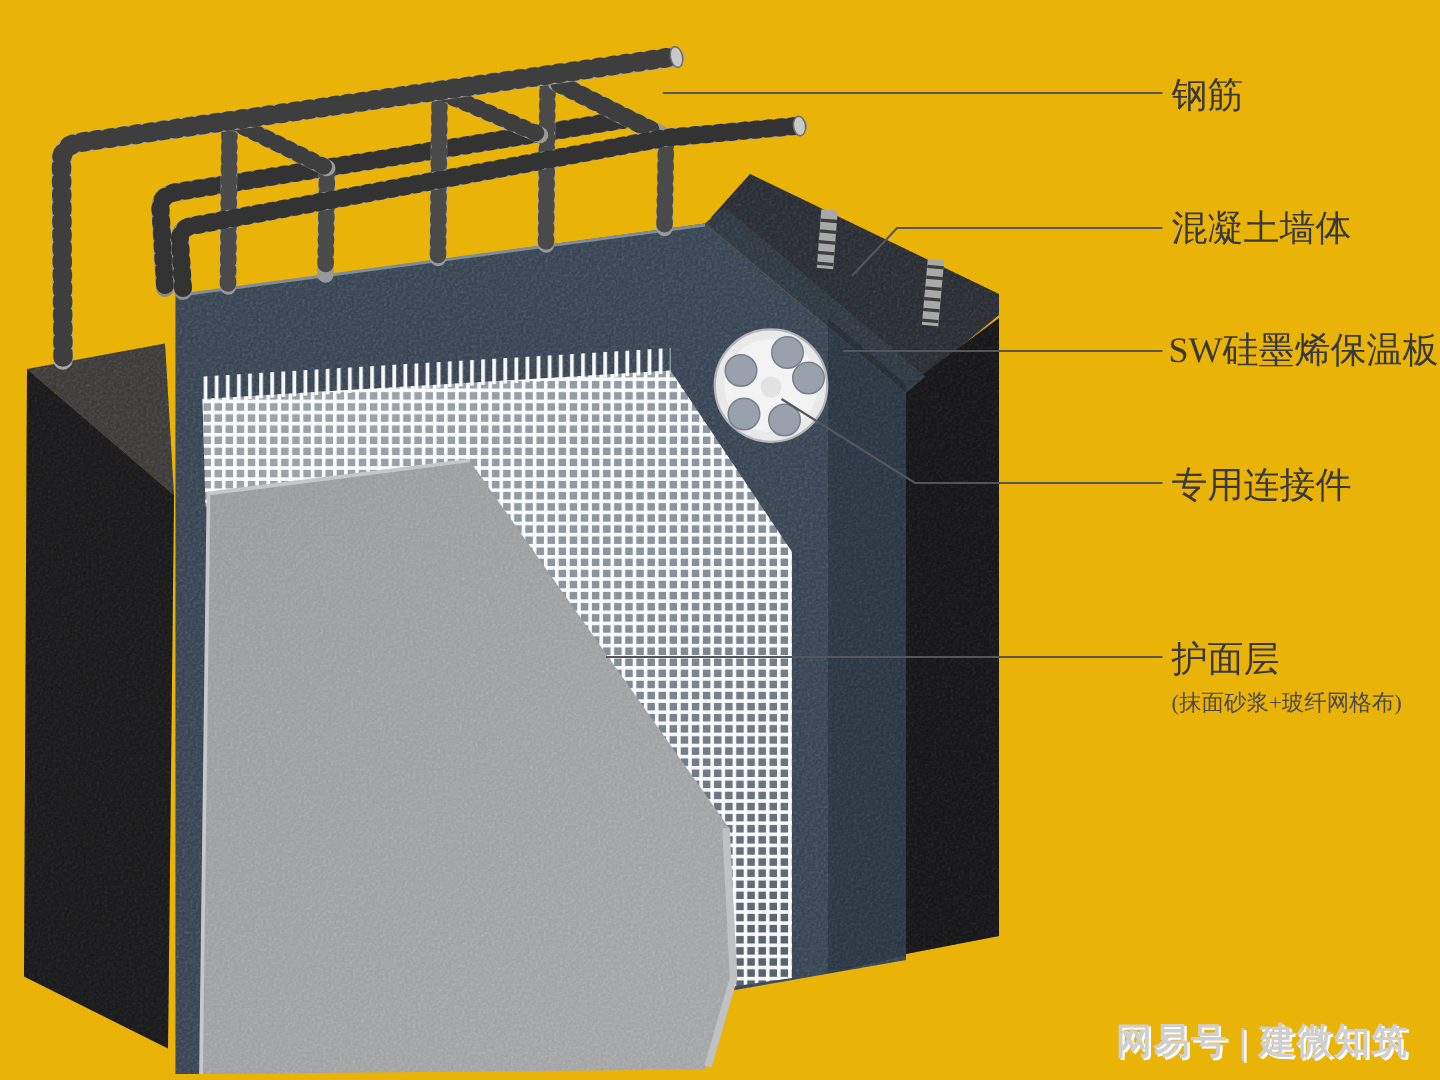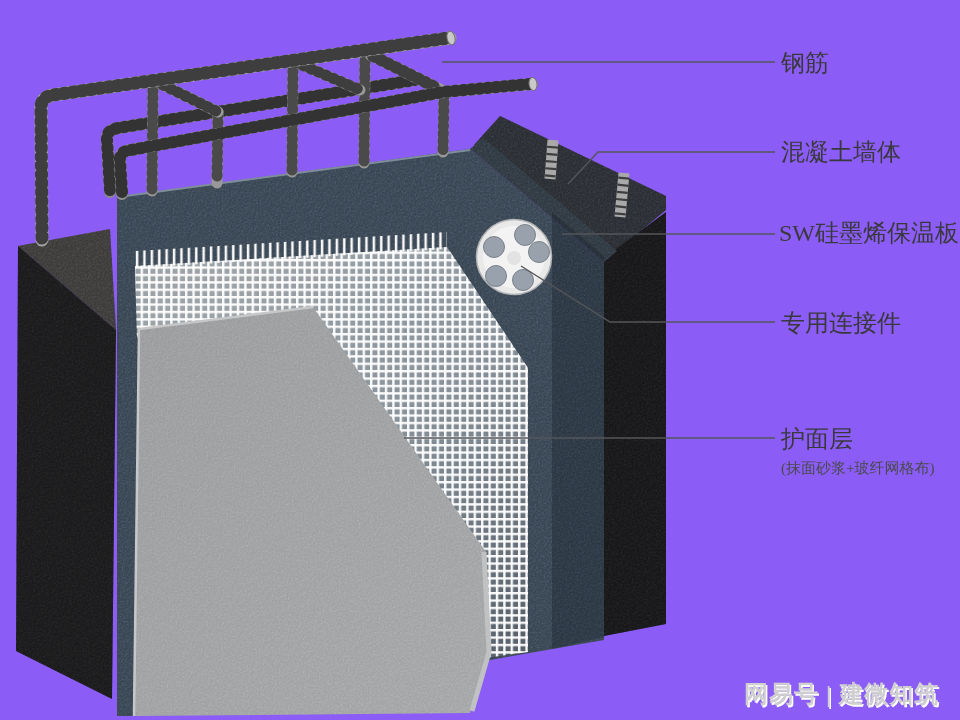--- a/index.html
+++ b/index.html
@@ -1,16 +1,16 @@
 <!DOCTYPE html>
 <html><head>
 <meta charset="utf-8">
 <style>
   html,body{margin:0;padding:0;background:#ffffff;}
-  #stage{position:relative;width:960px;height:720px;background:#8b5cf6;overflow:hidden;
+  #stage{position:relative;width:960px;height:720px;background:#eab308;overflow:hidden;
          font-family:"Liberation Serif","DejaVu Serif",serif;}
   svg{display:block;}
   text{font-family:"Liberation Serif","DejaVu Serif",serif;}
   .label-main{font-size:24px;fill:#39393b;}
   .label-sub{font-size:15px;fill:#4a4a4c;}
   .watermark{font-size:24px;font-weight:bold;letter-spacing:1px;}
   .leader{stroke:#55565a;stroke-width:1.4;fill:none;}
 </style>
 </head>
 <body>

